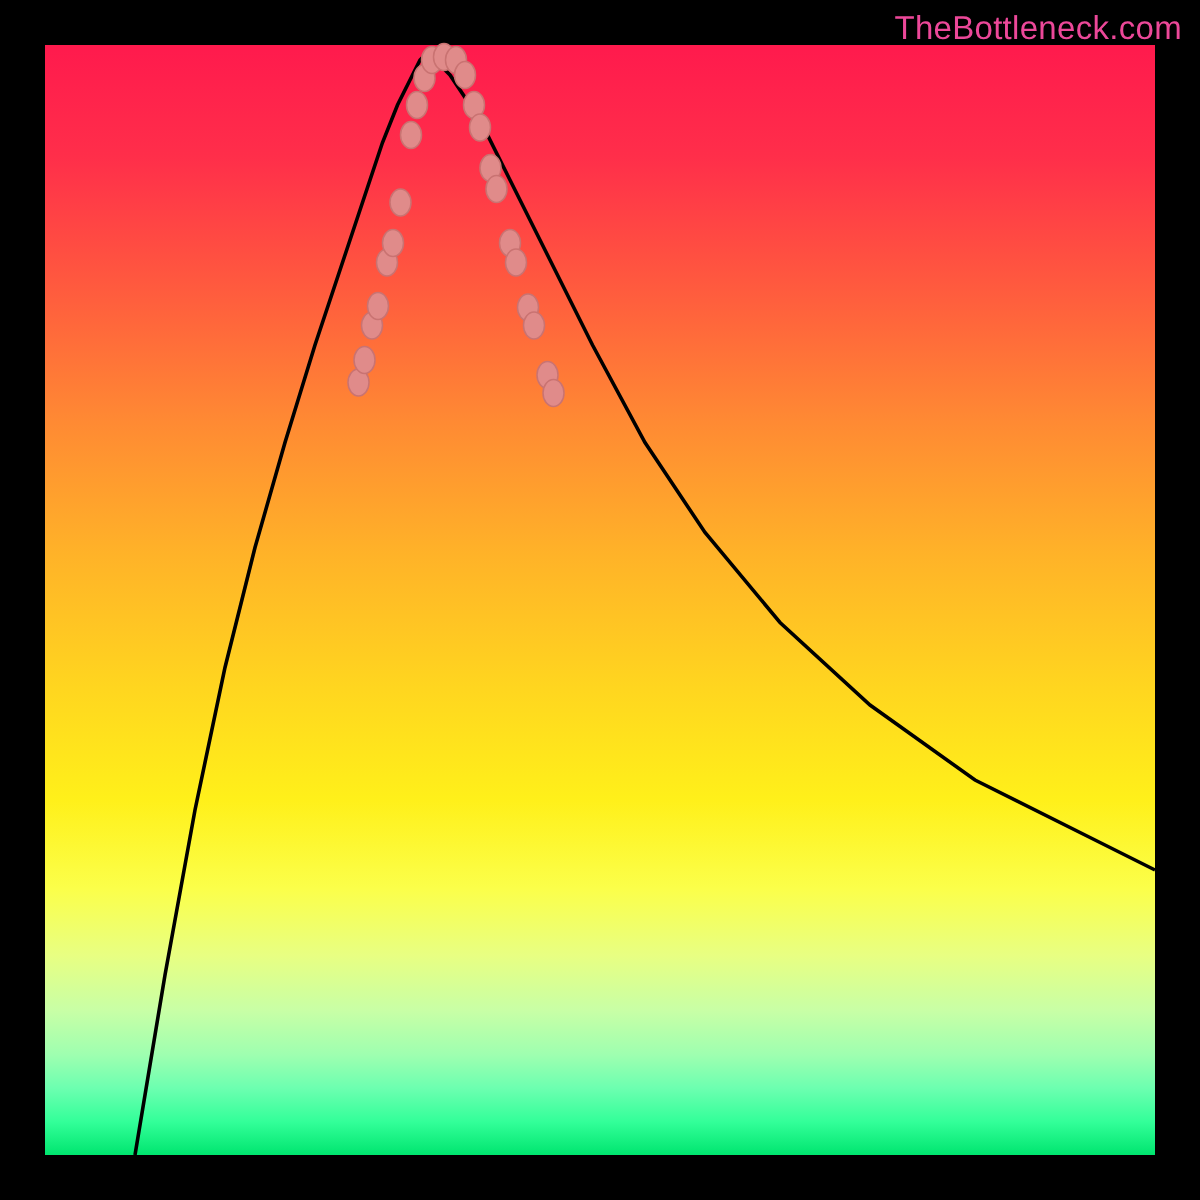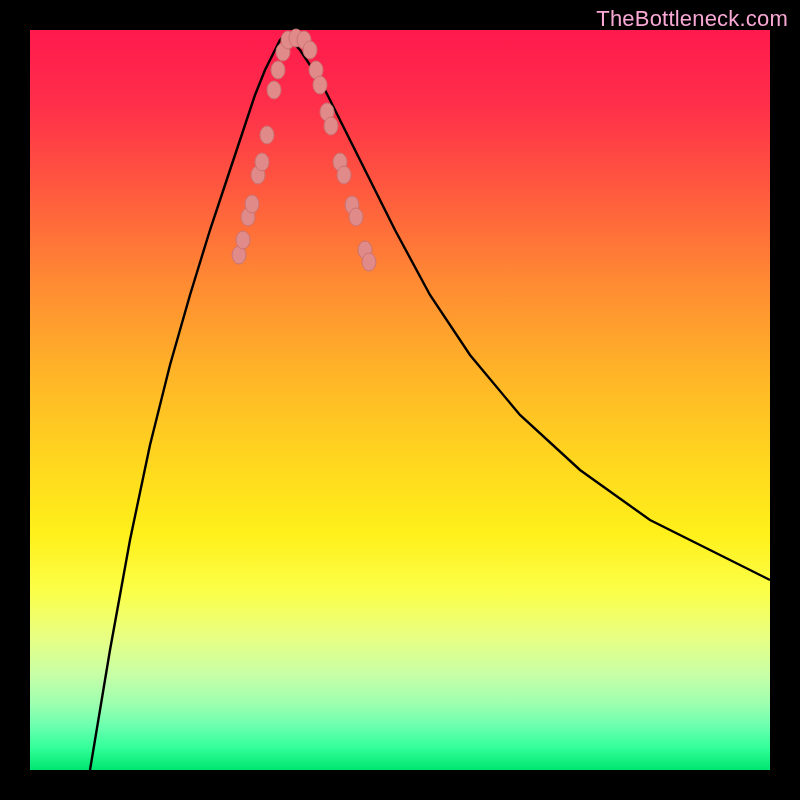--- a/index.html
+++ b/index.html
@@ -32,21 +32,21 @@
       #33ff99 97%,
       #00e56f 100%
     );
   }
   .watermark {
     position: absolute;
     top: 6px;
     right: 12px;
     font-family: Arial, Helvetica, sans-serif;
     font-size: 22px;
-    color: #f9a8d4;
+    color: #ec4899;
     letter-spacing: 0.2px;
     z-index: 5;
     text-align: center;
   }
   svg.curve {
     position: absolute;
     left: 0; top: 0;
     width: 100%;
     height: 100%;
     overflow: visible;

